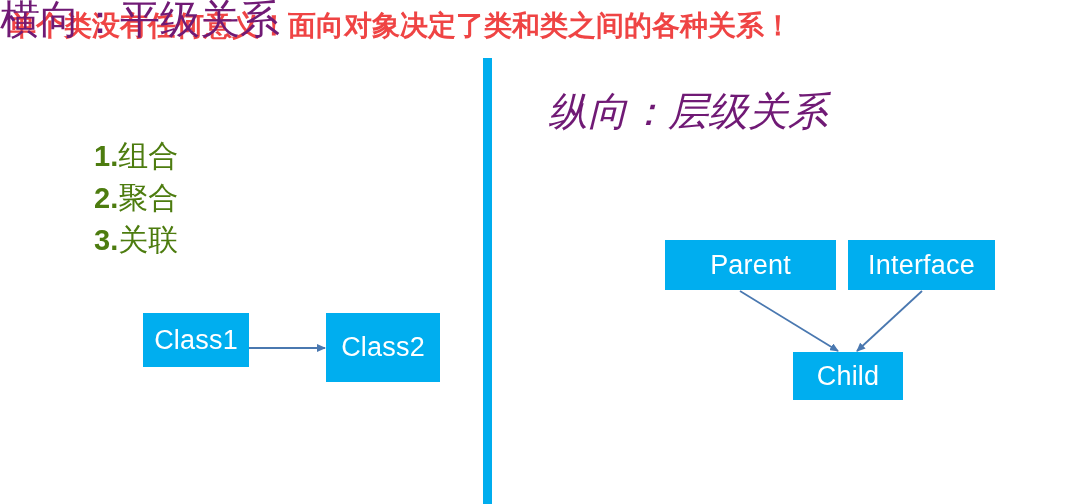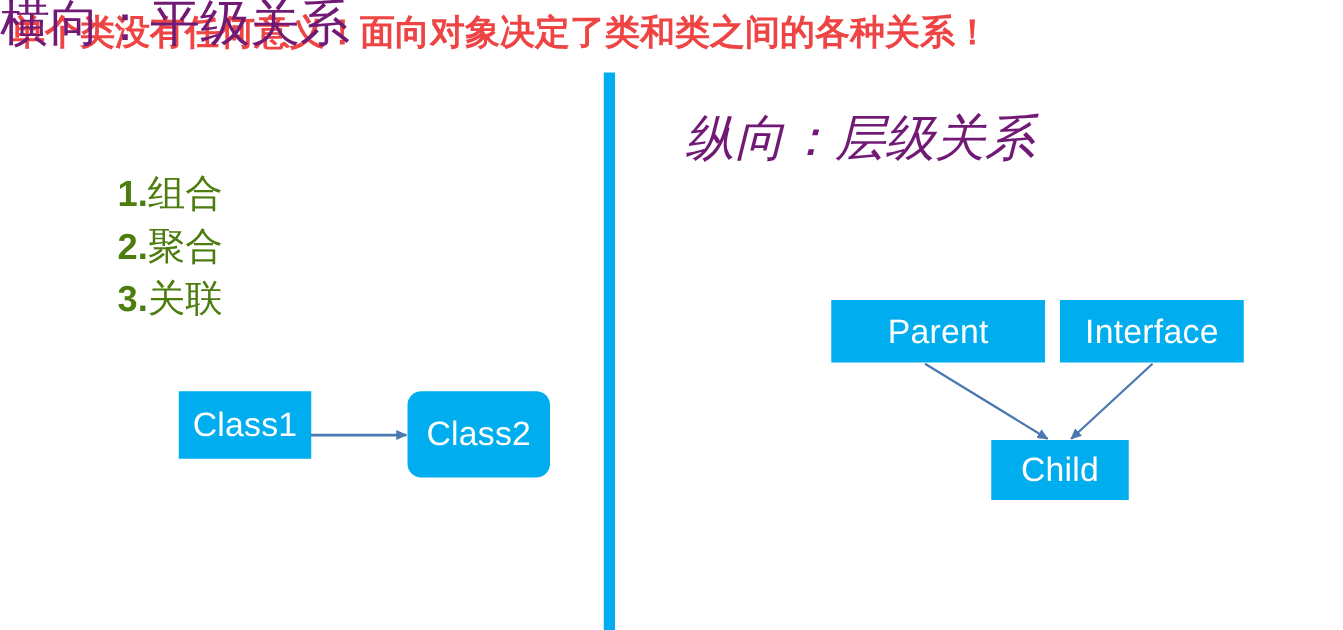--- a/index.html
+++ b/index.html
@@ -80,21 +80,21 @@
     align-items: center;
     justify-content: center;
     font-size: 27px;
     font-family: "Liberation Sans", "DejaVu Sans", sans-serif;
     font-weight: normal;
     letter-spacing: 0.2px;
     box-sizing: border-box;
   }
 
   #node-class1    { left: 99px;  top: 313px; width: 106px; height: 54px; margin-left: 44px; }
-  #node-class2    { left: 326px; top: 313px; width: 114px; height: 69px; border-radius: 11px; }
+  #node-class2    { left: 326px; top: 313px; width: 114px; height: 69px; }
   #node-parent    { left: 665px; top: 240px; width: 171px; height: 50px; }
   #node-interface { left: 848px; top: 240px; width: 147px; height: 50px; }
   #node-child     { left: 793px; top: 352px; width: 110px; height: 48px; }
 
   
   .connectors {
     position: absolute;
     left: 0;
     top: 0;
     width: 1074px;

